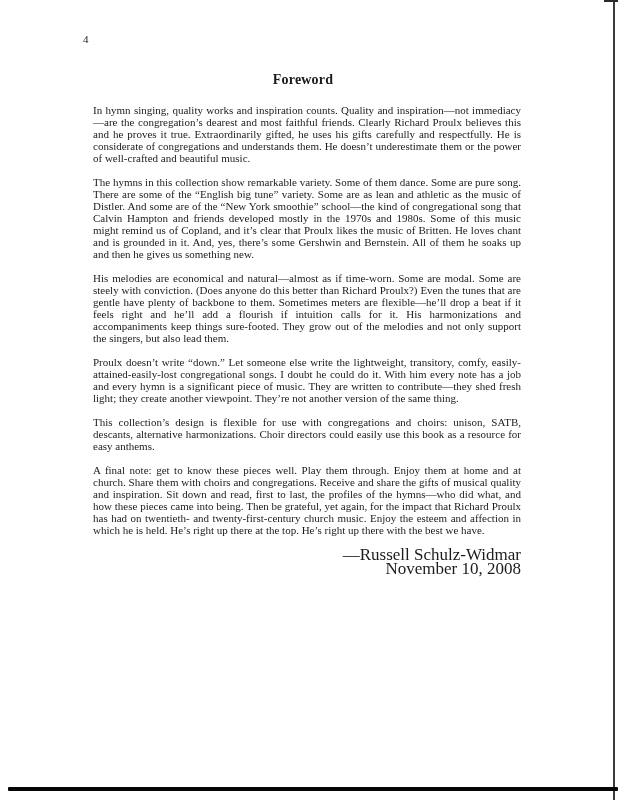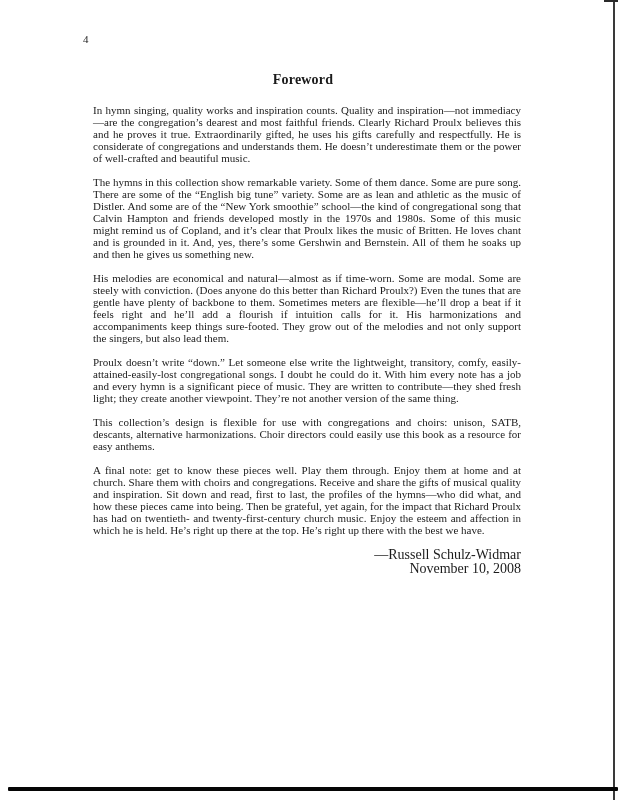--- a/index.html
+++ b/index.html
@@ -39,21 +39,21 @@
   }
   .content p {
     font-size: 11px;
     line-height: 12px;
     text-align: justify;
     margin: 0 0 12px 8px;
   }
   .signature {
     margin-top: 12px;
     text-align: right;
-    font-size: 14px;
+    font-size: 17px;
     line-height: 13.5px;
   }
   .edge-bottom {
     position: absolute;
     left: 8px;
     right: 0;
     bottom: 9px;
     height: 4px;
     background: #050505;
     border-radius: 1px;

